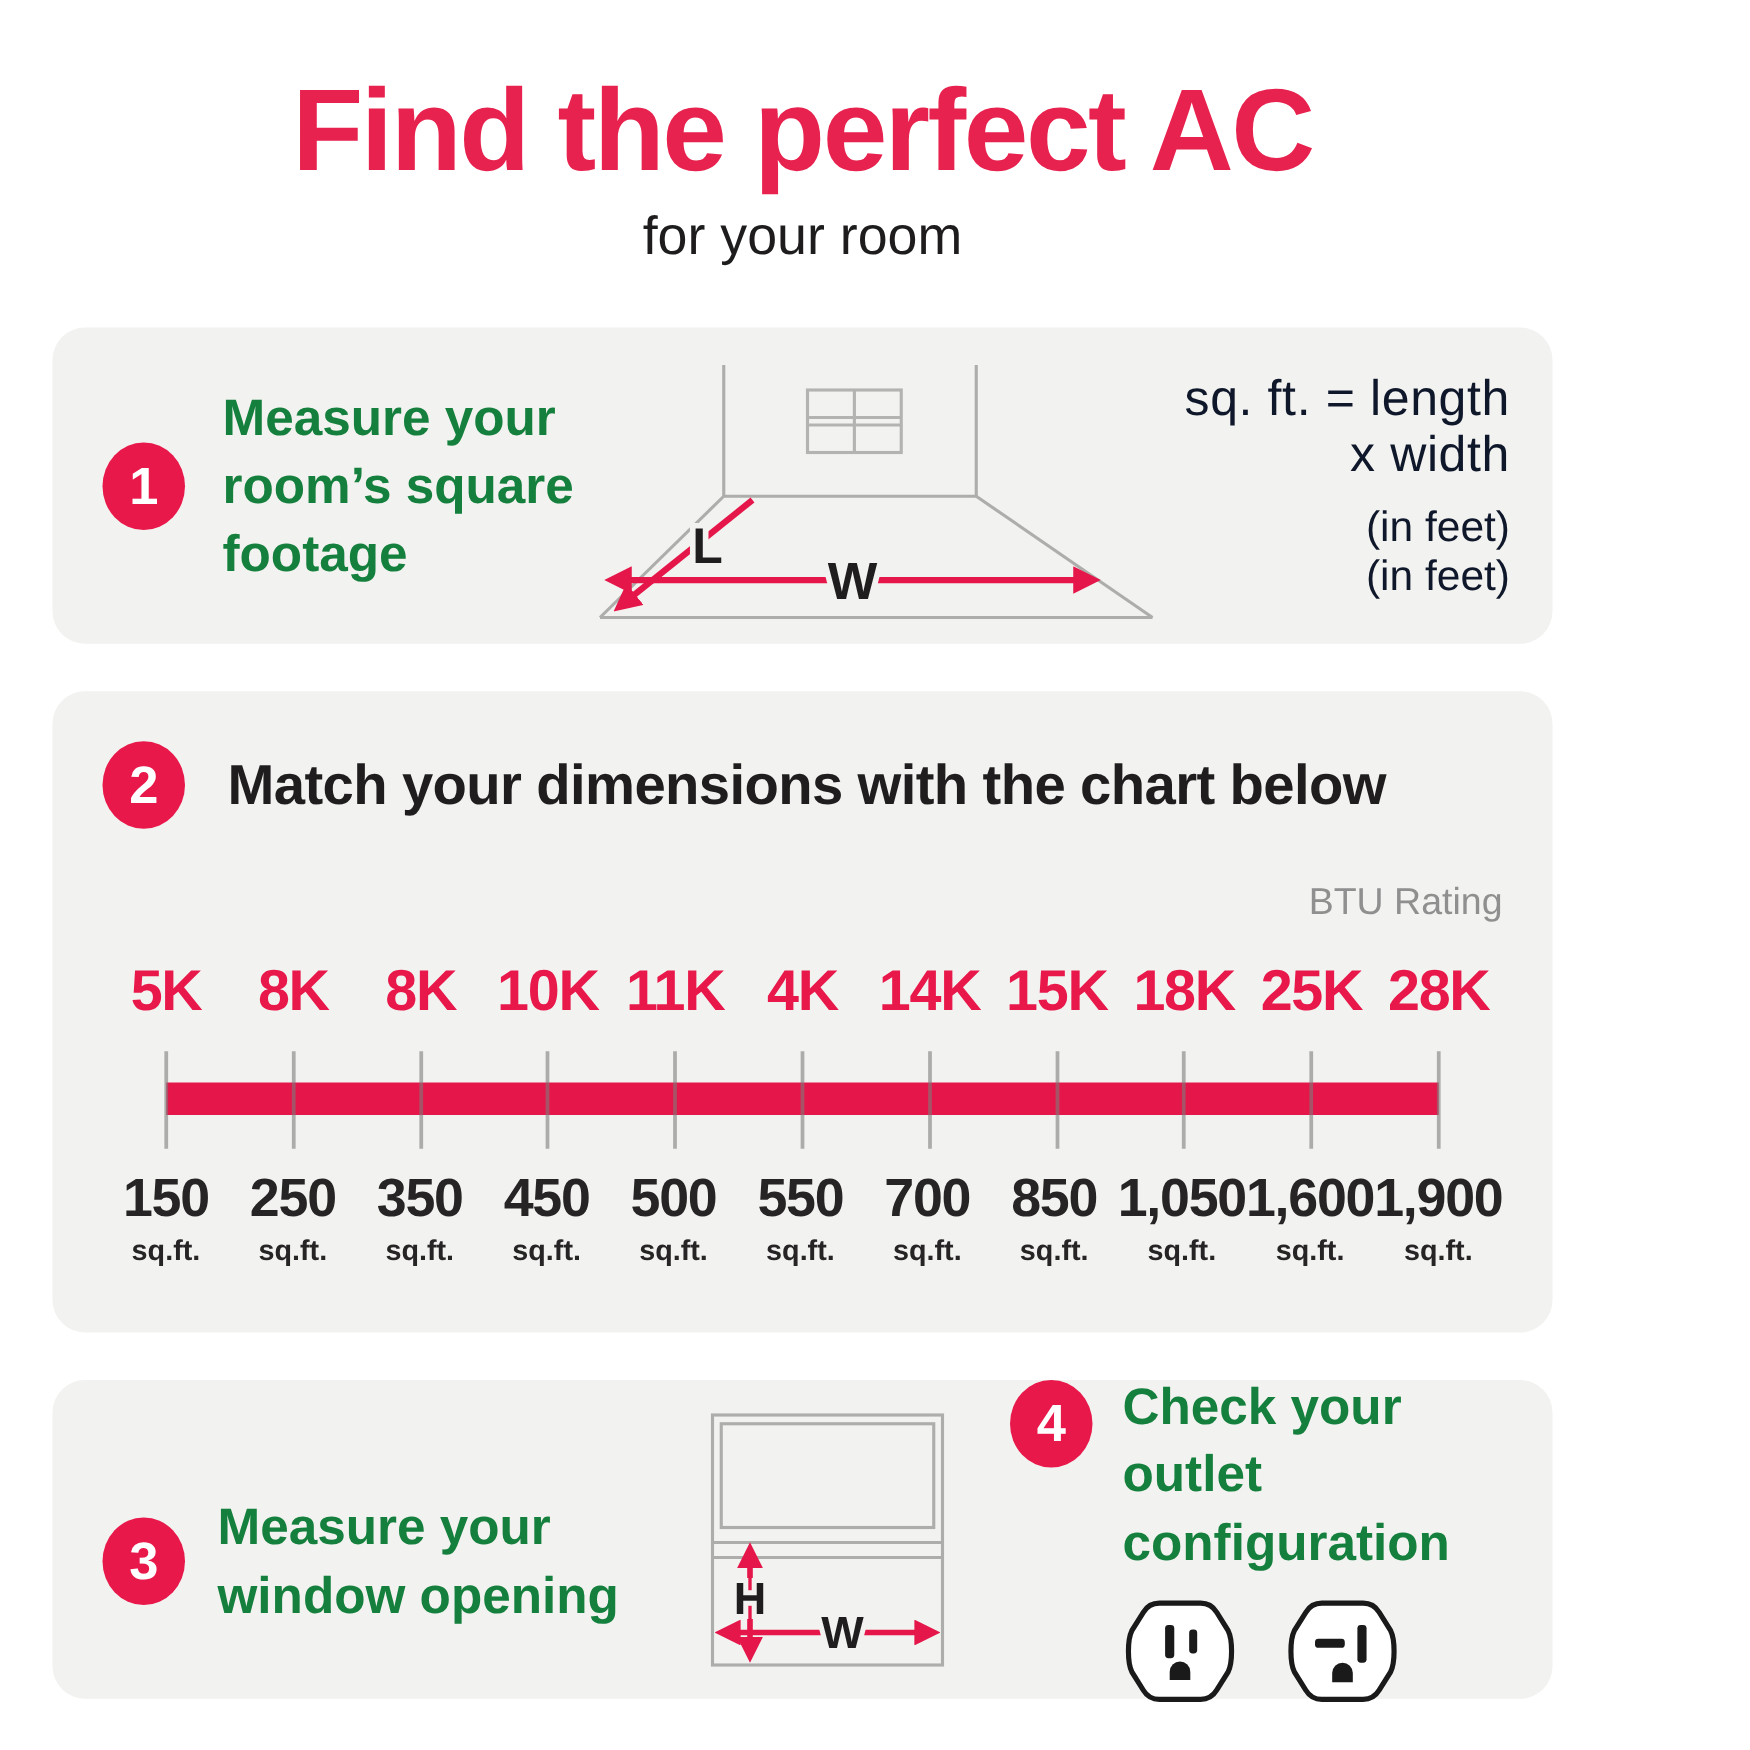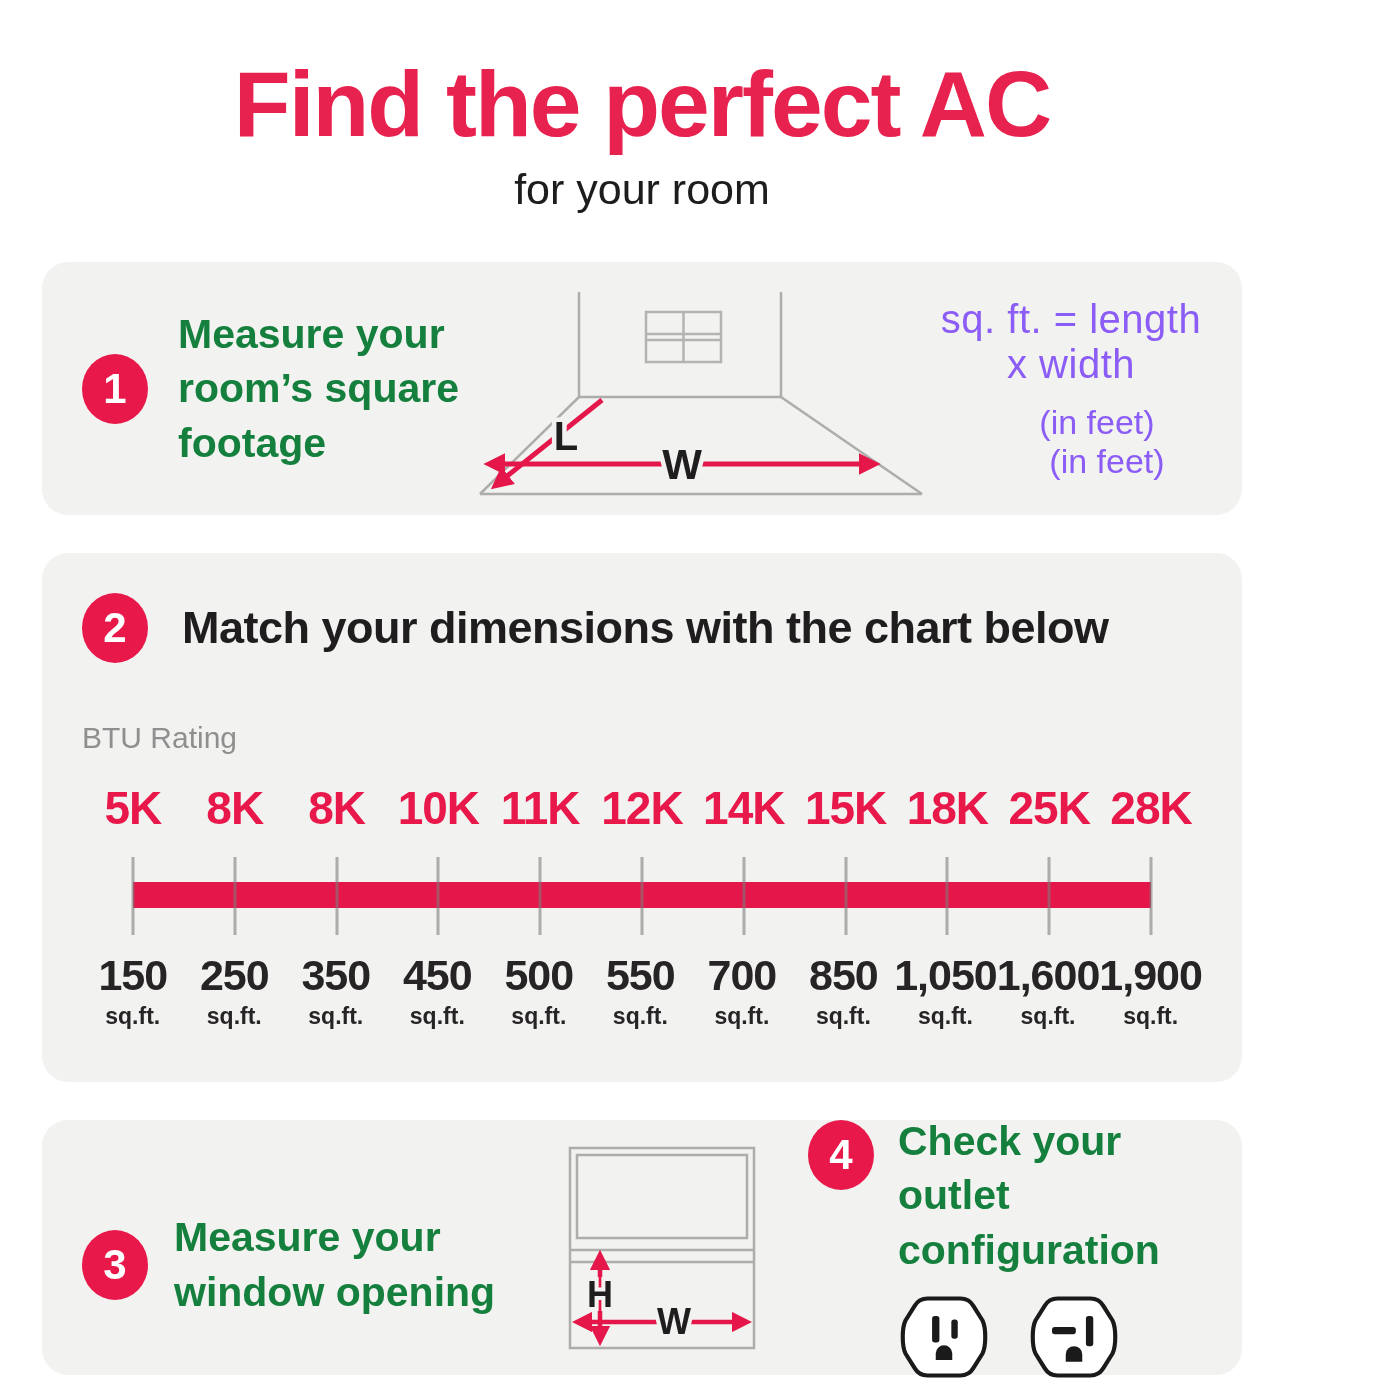--- a/index.html
+++ b/index.html
@@ -22,30 +22,30 @@
     width:66px;height:70px;border-radius:50%;background:#e8184b;color:#fff;
     display:flex;align-items:center;justify-content:center;
     font-size:42px;font-weight:700;flex:0 0 auto;
   }
   
   .steptext{font-size:41px;font-weight:700;line-height:1.32;color:#15803d;}
   
   .card1 .badge{margin:0 30px 0 6px;}
   .s1text{width:292px;}
   .room-svg{flex:0 0 auto;margin-left:4px;}
-  .formula{flex:1;text-align:center;color:#8b5cf6;}
+  .formula{flex:1;text-align:right;color:#0f172a;}
   .formula .eq{font-size:40px;font-weight:500;letter-spacing:0.5px;}
   .formula .notes{margin-top:16px;margin-left:52px;font-size:34px;font-weight:500;}
   .formula .notes span{display:inline-block;}
   .formula .notes span + span{margin-left:20px;}
   
   .c2head{display:flex;align-items:center;}
   .c2head .badge{margin-right:34px;}
   .c2heading{font-size:45px;font-weight:700;letter-spacing:-0.5px;}
-  .btu-rating{margin-top:58px;text-align:left;font-size:30px;font-weight:500;color:#8f8f8f;}
+  .btu-rating{margin-top:42px;text-align:right;font-size:30px;font-weight:500;color:#8f8f8f;}
   .chart{margin-top:26px;}
   .brow{display:flex;}
   .bcell{flex:1 1 0;text-align:center;}
   .blabel{font-size:46px;font-weight:800;color:#e8184b;letter-spacing:-1px;}
   .scale-band{position:relative;height:78px;margin-top:22px;}
   .tick{position:absolute;top:0;bottom:0;width:3px;transform:translateX(-50%);
         background:rgba(125,125,123,0.6);}
   .scale-bar{position:absolute;left:calc(100%/22);right:calc(100%/22);top:25px;height:26px;
              background:#e51649;}
   .vrow{margin-top:16px;}
@@ -129,21 +129,21 @@
 
       <div class="btu-rating">BTU Rating</div>
 
       <div class="chart">
         <div class="brow">
             <div class="bcell blabel">5K</div>
             <div class="bcell blabel">8K</div>
             <div class="bcell blabel">8K</div>
             <div class="bcell blabel">10K</div>
             <div class="bcell blabel">11K</div>
-            <div class="bcell blabel">12K</div>
+            <div class="bcell blabel">4K</div>
             <div class="bcell blabel">14K</div>
             <div class="bcell blabel">15K</div>
             <div class="bcell blabel">18K</div>
             <div class="bcell blabel">25K</div>
             <div class="bcell blabel">28K</div>
           </div>
         <div class="scale-band">
           <div class="scale-bar"></div>
         <div class="tick" style="left: 4.54545%;"></div>
             <div class="tick" style="left: 13.6364%;"></div>

